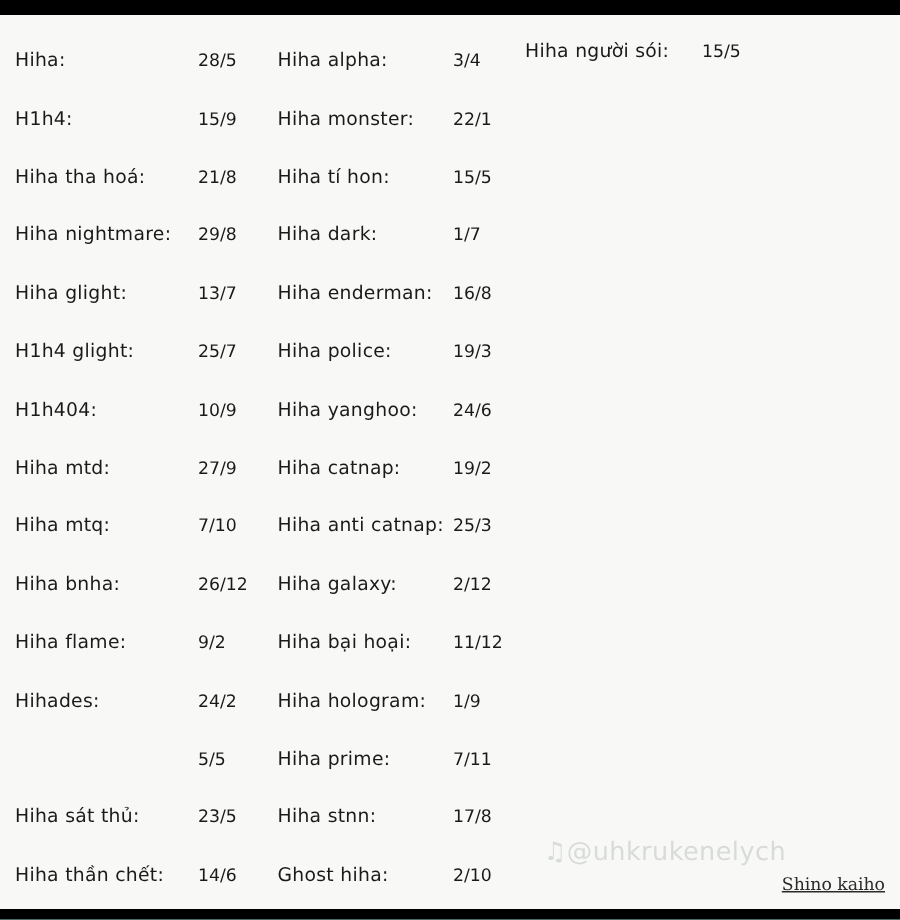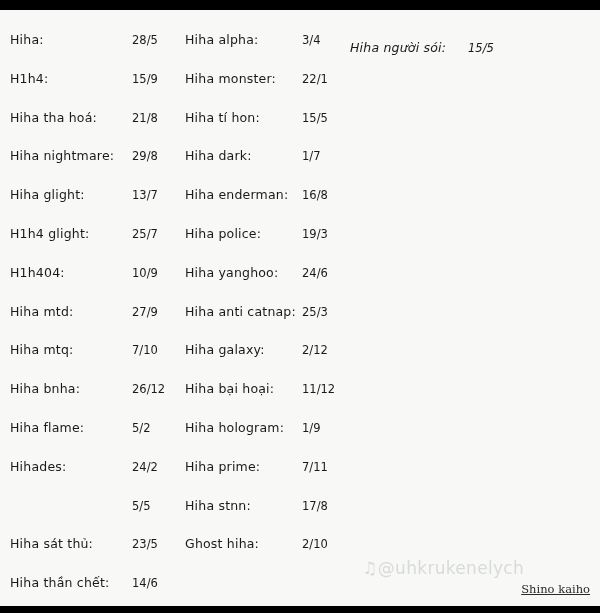--- a/index.html
+++ b/index.html
@@ -73,21 +73,21 @@
     font-family: "DejaVu Sans", sans-serif;
   }
   .col-1 .value { left: 122px; }
   .col-2 .value { left: 117px; }
   .col-3 .value { left: 118px; }
 
   .col-1 .row, .col-2 .row { margin-top: 0; }
 
   .col-1 { top: 14px; }
   .col-2 { top: 14px; }
-  .col-3 { top: 22px; font-style: italic; }
+  .col-3 { top: 8px; }
 
   .col-3 .label { font-size: 12.5px; }
 
   .watermark {
     position: absolute;
     right: 76px;
     bottom: 28px;
     font-size: 17px;
     color: #d8dcd8;
     font-family: "DejaVu Sans", sans-serif;
@@ -149,21 +149,21 @@
       <div class="row">
         <span class="label">Hiha mtq:</span>
         <span class="value">7/10</span>
       </div>
       <div class="row">
         <span class="label">Hiha bnha:</span>
         <span class="value">26/12</span>
       </div>
       <div class="row">
         <span class="label">Hiha flame:</span>
-        <span class="value">5/2</span>
+        <span class="value">9/2</span>
       </div>
       <div class="row">
         <span class="label">Hihades:</span>
         <span class="value">24/2</span>
       </div>
       <div class="row">
         <span class="value">5/5</span>
       </div>
       <div class="row">
         <span class="label">Hiha sát thủ:</span>
@@ -196,20 +196,24 @@
         <span class="label">Hiha enderman:</span>
         <span class="value">16/8</span>
       </div>
       <div class="row">
         <span class="label">Hiha police:</span>
         <span class="value">19/3</span>
       </div>
       <div class="row">
         <span class="label">Hiha yanghoo:</span>
         <span class="value">24/6</span>
+      </div>
+      <div class="row">
+        <span class="label">Hiha catnap:</span>
+        <span class="value">19/2</span>
       </div>
       <div class="row">
         <span class="label">Hiha anti catnap:</span>
         <span class="value">25/3</span>
       </div>
       <div class="row">
         <span class="label">Hiha galaxy:</span>
         <span class="value">2/12</span>
       </div>
       <div class="row">

